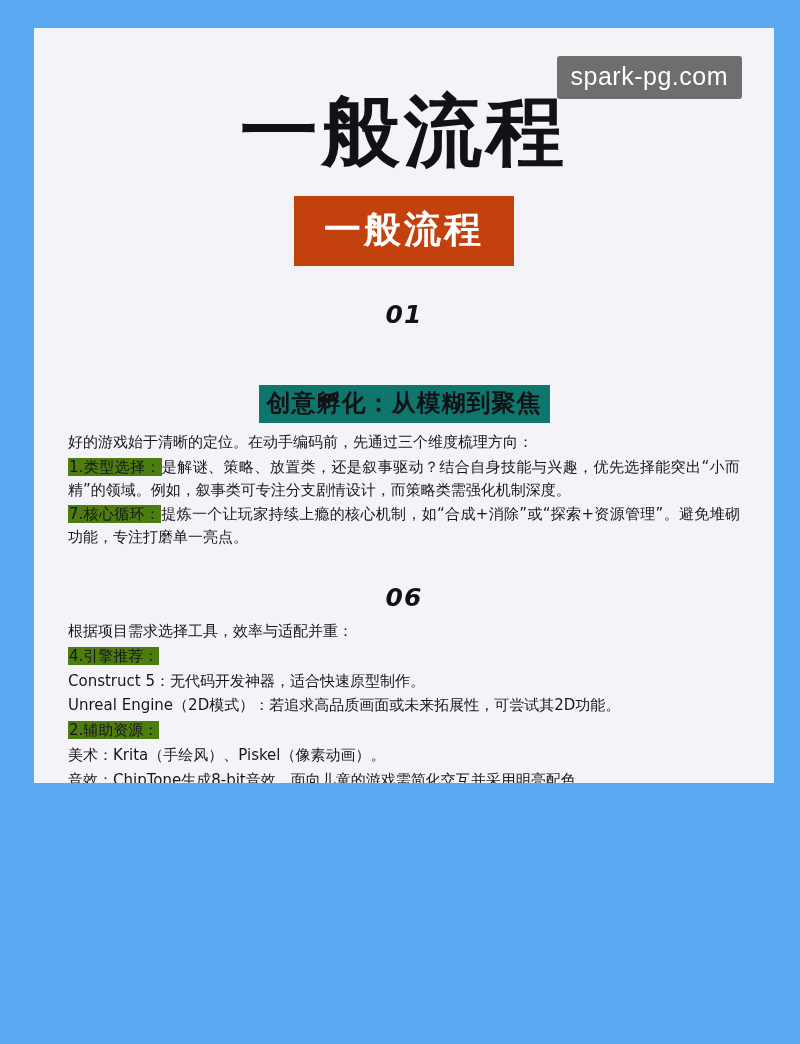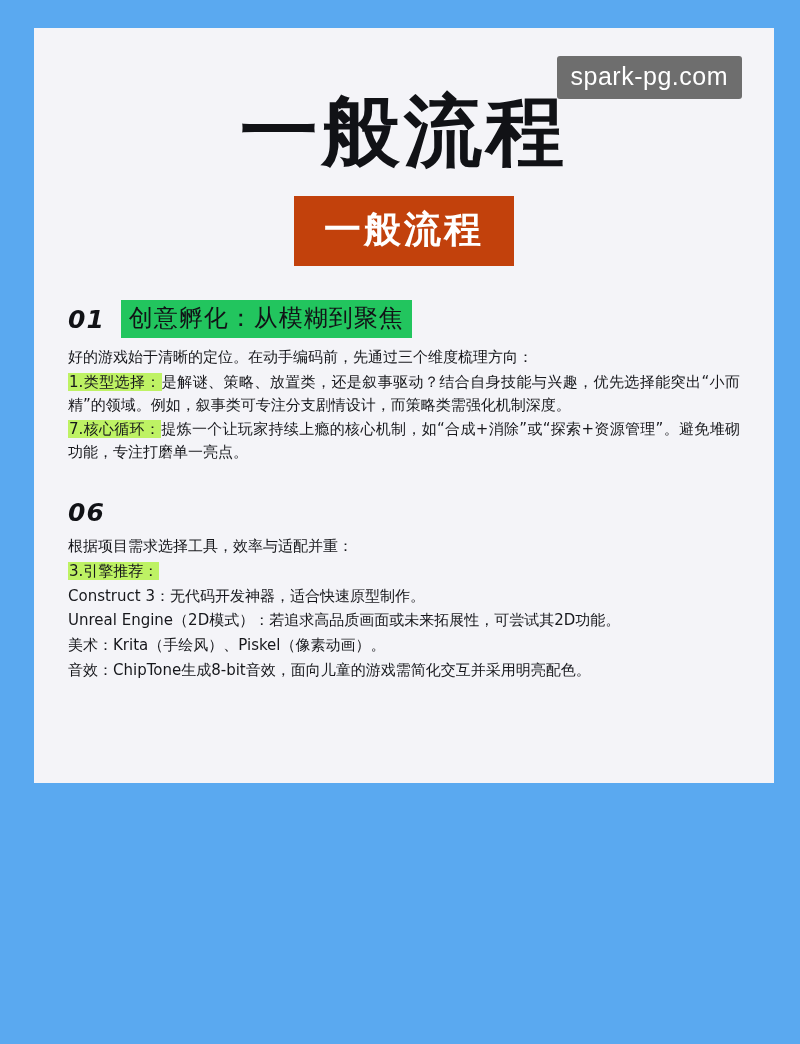--- a/index.html
+++ b/index.html
@@ -79,48 +79,50 @@
     z-index: -1;
   }
   .section {
     margin-top: 34px;
   }
   .sec-head {
     display: flex;
     align-items: center;
     gap: 16px;
     margin-bottom: 8px;
+    flex-direction: column;
   }
   .sec-num {
     font-size: 25px;
     font-weight: bold;
     font-style: italic;
     color: #111216;
     font-family: "DejaVu Sans", "Liberation Sans", sans-serif;
     letter-spacing: 1px;
   }
   .sec-title {
     font-size: 24px;
-    font-weight: normal;
+    font-weight: bold;
     color: #111216;
-    background: #22c55e;
+    background: #0f766e;
     padding: 2px 8px 4px 8px;
     font-family: "DejaVu Sans", "Liberation Sans", sans-serif;
     letter-spacing: 1px;
+    margin-top: 40px;
   }
   .para {
     font-size: 15px;
     line-height: 1.52;
     color: #16171b;
     font-family: "DejaVu Sans", "Liberation Sans", sans-serif;
     margin: 0 0 2px 0;
     text-align: justify;
   }
   .hl {
-    background: #bef264;
+    background: #4d7c0f;
     padding: 0 1px;
   }
 </style>
 </head>
 <body>
 
 <div id="page">
   <div class="card">
 
     <div class="watermark">spark-pg.com</div>
@@ -150,24 +152,27 @@
       </p>
     </div>
 
     <div class="section">
       <div class="sec-head">
         <span class="sec-num">06</span>
       </div>
       <p class="para">根据项目需求选择工具，效率与适配并重：</p>
 
       <p class="para">
-        <span class="hl">3.引擎推荐：</span>
+        <span class="hl">4.引擎推荐：</span>
       </p>
-      <p class="para">Construct 3：无代码开发神器，适合快速原型制作。</p>
+      <p class="para">Construct 5：无代码开发神器，适合快速原型制作。</p>
       <p class="para">Unreal Engine（2D模式）：若追求高品质画面或未来拓展性，可尝试其2D功能。</p>
 
+      <p class="para">
+        <span class="hl">2.辅助资源：</span>
+      </p>
       <p class="para">美术：Krita（手绘风）、Piskel（像素动画）。</p>
       <p class="para">音效：ChipTone生成8-bit音效，面向儿童的游戏需简化交互并采用明亮配色。</p>
 
     </div>
 
   </div>
 </div>
 
 </body></html>

